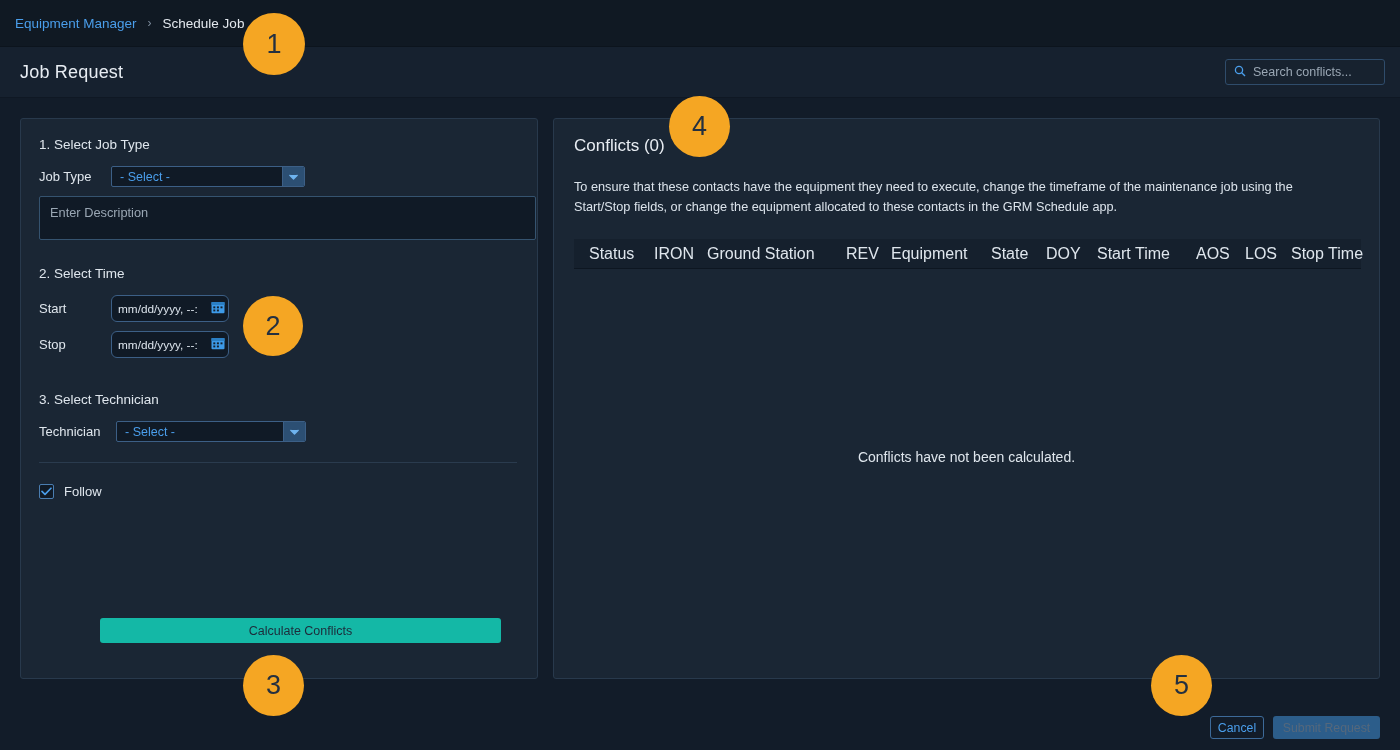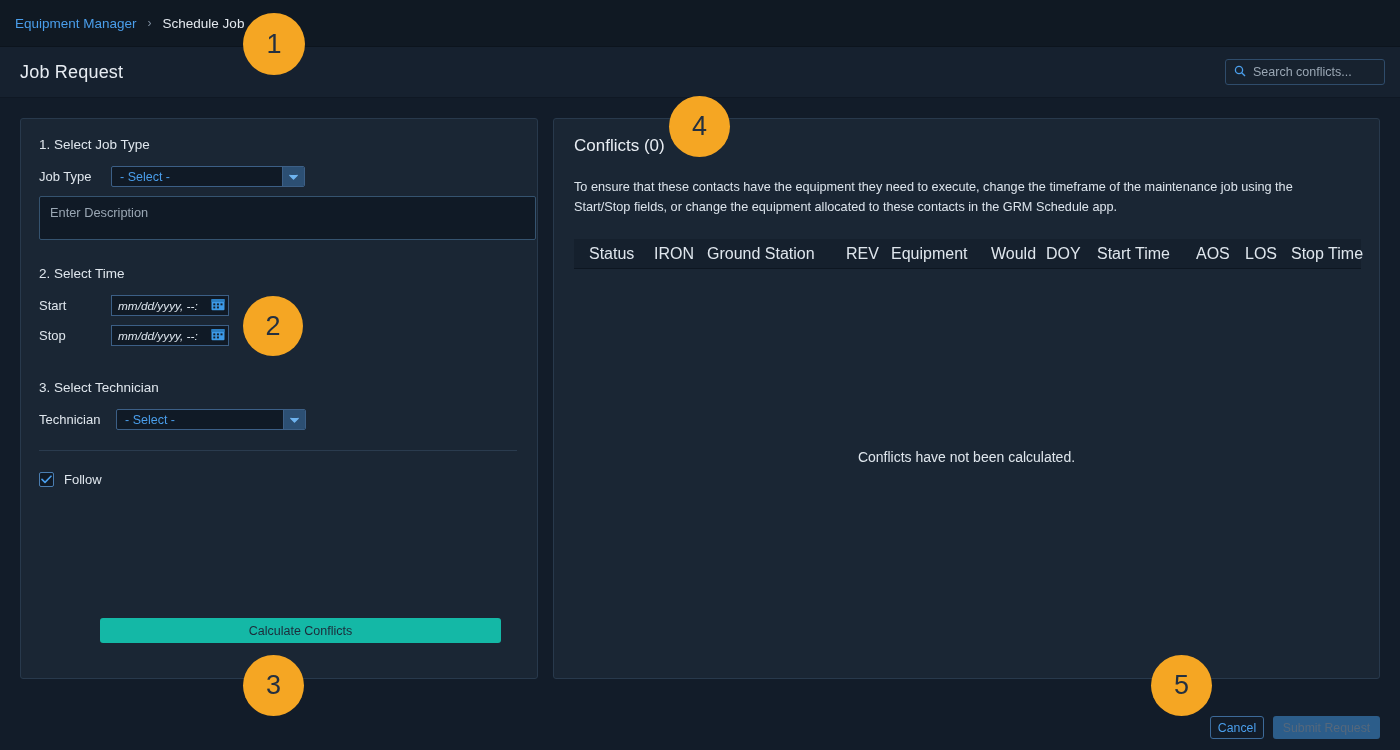--- a/index.html
+++ b/index.html
@@ -99,26 +99,25 @@
     padding: 8px 10px;
     font-family: inherit;
     resize: none; outline: none;
   }
   .desc-box::placeholder { color: #9aa7b4; }
 
   .section-gap { height: 22px; }
 
   .dt-box {
     display: flex; align-items: center; justify-content: space-between;
-    width: 118px; height: 21px;
+    width: 118px; height: 27px;
     background: #101a26;
     border: 1px solid #3c5f86;
-    border-radius: 0;
+    border-radius: 6px;
     padding: 0 3px 0 6px;
-    font-style: italic;
   }
   .dt-text { color: #dbe3eb; font-size: 11.8px; white-space: nowrap; }
   .cal-ico { flex: none; display: block; }
 
   .divider { height: 1px; background: #2a3b4e; margin: 20px 0 0 0; }
 
   .follow-text {
     color: #dfe6ed; font-size: 12.6px; line-height: 19px;
     margin-top: 14px; width: 488px;
   }
@@ -318,21 +317,21 @@
       <div class="conflicts-inner">
         <div class="conflicts-title">Conflicts (0)</div>
         <div class="conflicts-para second">To ensure that these contacts have the equipment they need to execute, change the timeframe of the maintenance job using the Start/Stop fields, or change the equipment allocated to these contacts in the GRM Schedule app.</div>
 
         <div class="table-head" id="table-head" style="position: relative;">
             <span class="th" style="position: absolute; left: 15px;">Status</span>
             <span class="th" style="position: absolute; left: 80px;">IRON</span>
             <span class="th" style="position: absolute; left: 133px;">Ground Station</span>
             <span class="th" style="position: absolute; left: 272px;">REV</span>
             <span class="th" style="position: absolute; left: 317px;">Equipment</span>
-            <span class="th" style="position: absolute; left: 417px;">Would</span>
+            <span class="th" style="position: absolute; left: 417px;">State</span>
             <span class="th" style="position: absolute; left: 472px;">DOY</span>
             <span class="th" style="position: absolute; left: 523px;">Start Time</span>
             <span class="th" style="position: absolute; left: 622px;">AOS</span>
             <span class="th" style="position: absolute; left: 671px;">LOS</span>
             <span class="th" style="position: absolute; left: 717px;">Stop Time</span>
           </div>
       </div>
 
       <div class="empty-msg">Conflicts have not been calculated.</div>
     </div>

